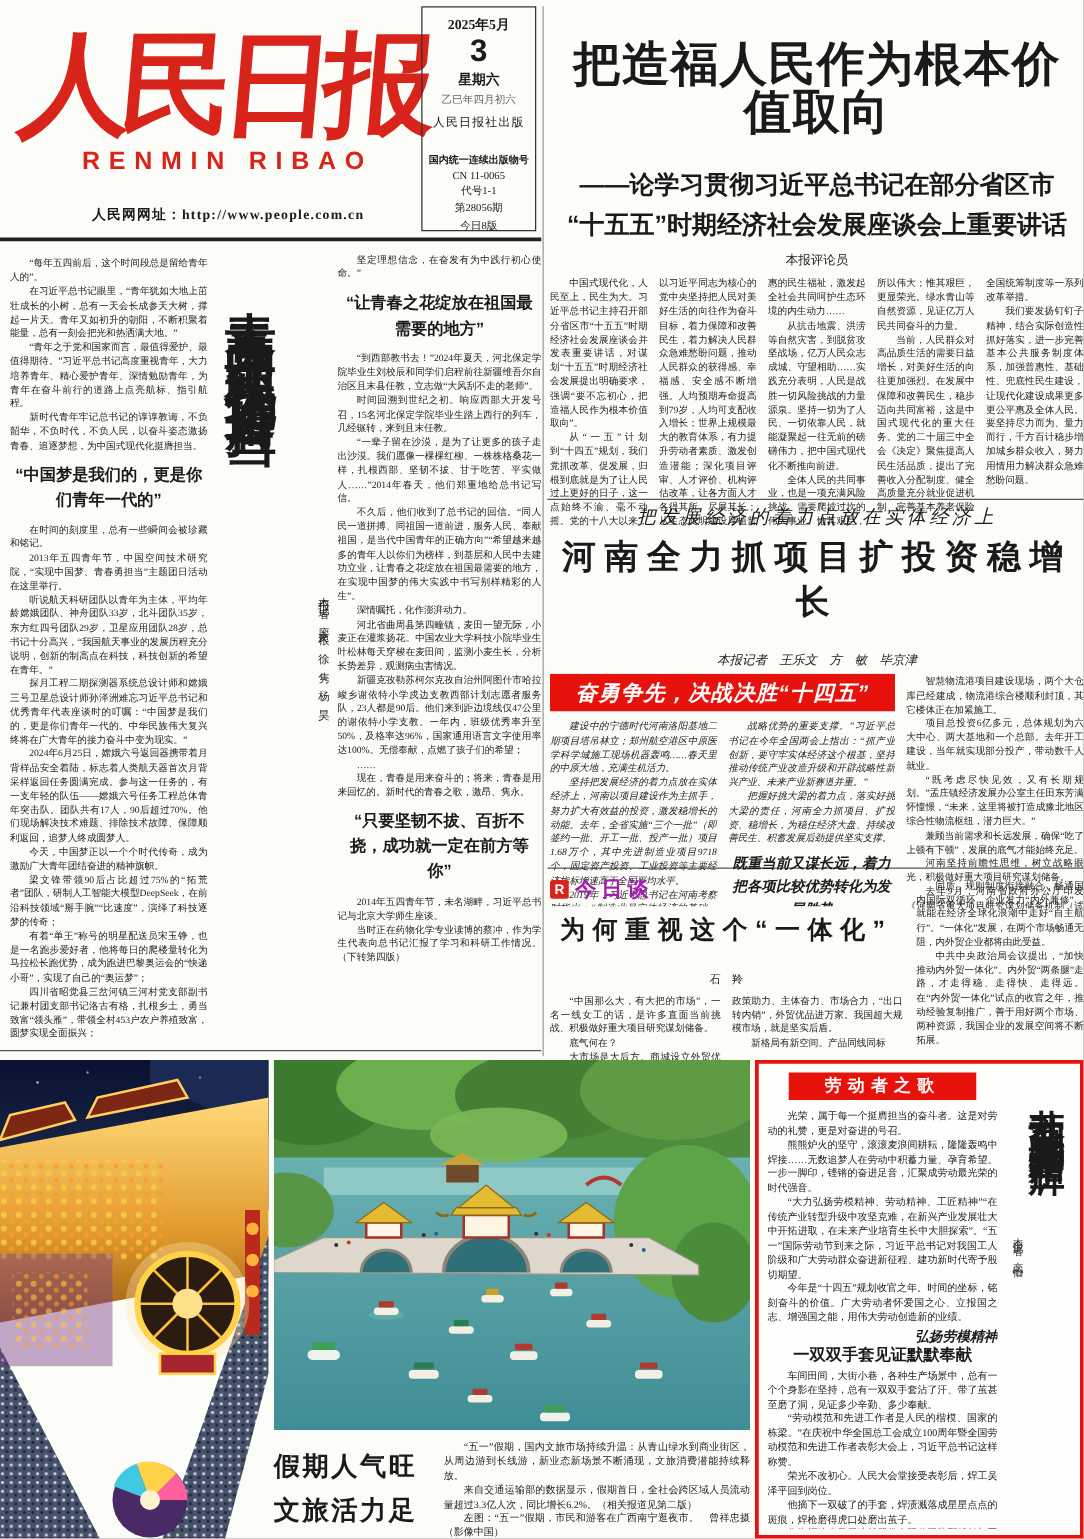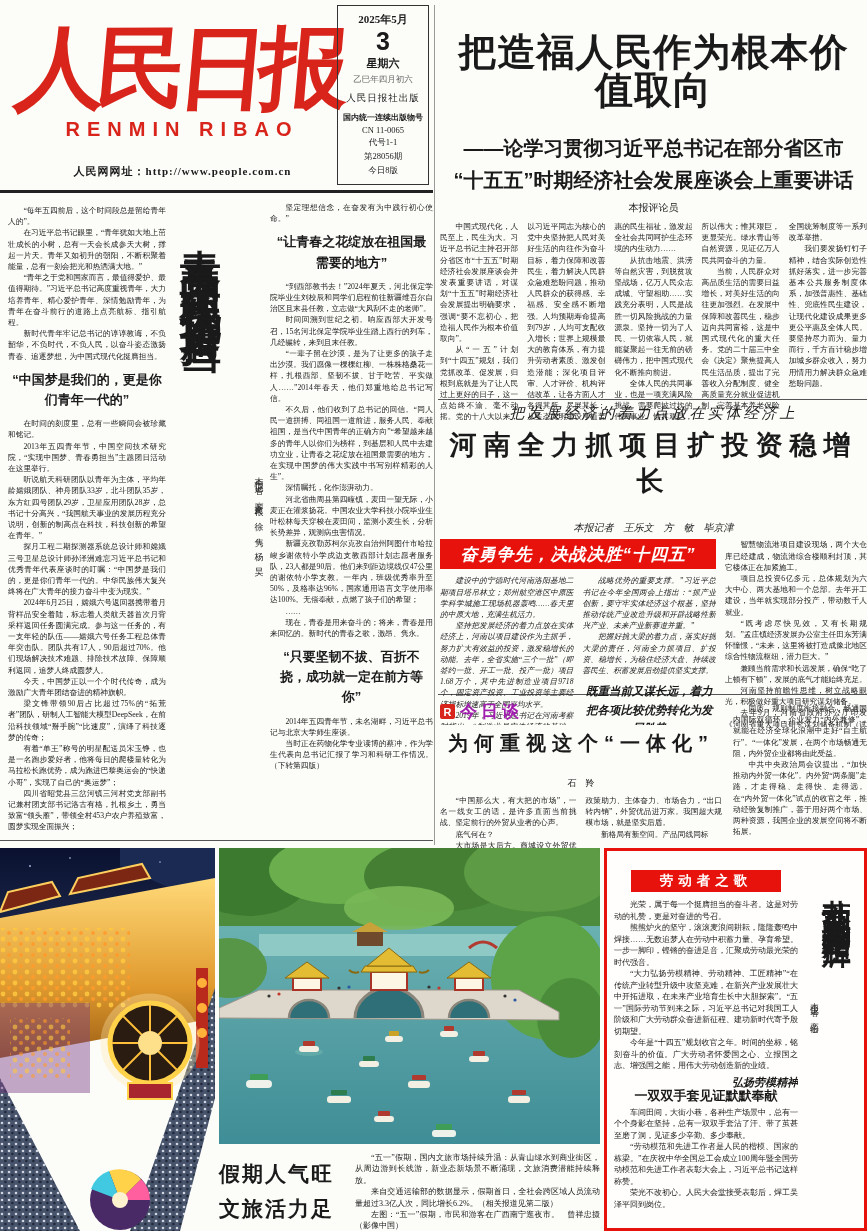--- a/index.html
+++ b/index.html
@@ -16,21 +16,21 @@
   #brand-roman{left:52px;top:118px;width:260px;text-align:center;color:#d8241a;
          font-weight:bold;font-size:20px;letter-spacing:7px;}
   #site-line{left:30px;top:164px;width:305px;text-align:center;font-weight:bold;font-size:11px;letter-spacing:1px;font-family:Liberation Serif, serif;}
   #datebox{left:337px;top:5px;width:92px;height:180px;border:1.5px solid #333;text-align:center;
            box-sizing:border-box;padding-top:6px;}
   #datebox .ym{font-size:11px;font-weight:bold;}
   #datebox .day{font-size:25px;line-height:28px;font-weight:bold;}
   #datebox .wk{font-size:11px;font-weight:bold;margin-top:1px;}
   #datebox .lunar{font-size:8.5px;color:#666;margin-top:3px;}
   #datebox .pub{font-size:9.5px;margin-top:6px;letter-spacing:1px;}
-  #datebox .issn-l{font-size:8px;font-weight:bold;margin-top:7px;}
+  #datebox .issn-l{font-size:8px;font-weight:bold;margin-top:17px;}
   #datebox .small{font-size:8.5px;margin-top:2px;}
   #rule-left-top{left:0;top:190px;width:433px;height:3px;}
   #vrule-main{left:434px;top:5px;width:1px;height:840px;background:#9a9a9a;}
   #rule-right-mid{left:438px;top:399px;width:429px;height:1px;background:#555;}
   #rule-right-jrt{left:438px;top:694px;width:429px;height:1px;background:#555;}
   #rule-left-bot{left:0;top:840px;width:433px;height:1px;background:#555;}
 
   
   #editorial{left:440px;top:8px;width:427px;height:390px;}
   .ed-h1{font-size:38px;font-weight:900;text-align:center;letter-spacing:1px;line-height:38px;}
@@ -80,21 +80,21 @@
   
   #photo-night{left:0;top:848px;width:215px;height:383px;overflow:hidden;}
   #photo-lake{left:219px;top:848px;width:381px;height:296px;overflow:hidden;}
   #caption{left:219px;top:1152px;width:381px;height:79px;display:flex;gap:10px;}
   .cap-title{width:126px;font-weight:900;font-size:21px;line-height:1.65;letter-spacing:2px;
              display:flex;flex-direction:column;justify-content:center;
              font-family:"Liberation Sans","DejaVu Sans",sans-serif;}
   .cap-text{flex:1;font-size:8px;line-height:11.4px;overflow:hidden;}
 
   #labor{left:604px;top:848px;width:263px;height:383px;border:3px solid #e8120c;box-sizing:border-box;background:#fffefc;}
-  .labor-inner{position:relative;height:100%;padding:17px 7px;box-sizing:border-box;display:flex;gap:5px;}
+  .labor-inner{position:relative;height:100%;padding:5px 7px;box-sizing:border-box;display:flex;gap:5px;}
   .labor-text{flex:1;overflow:hidden;font-size:8px;line-height:11.5px;}
   .labor-label{width:150px;height:22px;background:#e8120c;color:#fff;font-weight:bold;font-size:13.5px;
                letter-spacing:5px;display:flex;align-items:center;justify-content:center;margin:2px auto 7px;
                font-family:"Liberation Sans","DejaVu Sans",sans-serif;}
   .labor-sub-kai{text-align:right;font-size:11px;font-style:italic;font-weight:bold;margin:5px 0 2px;text-indent:0;}
   .labor-sub-bold{text-align:center;font-size:13px;font-weight:900;margin:2px 0 5px;text-indent:0;
                   font-family:"Liberation Sans","DejaVu Sans",sans-serif;}
   .labor-vcol{width:54px;position:relative;}
   .labor-vhead{position:absolute;right:0;top:8px;height:358px;writing-mode:vertical-rl;font-size:29px;
                font-weight:900;letter-spacing:4px;font-family:"Liberation Sans","DejaVu Sans",sans-serif;}
@@ -228,21 +228,21 @@
 
   <section class="abs" id="jrt">
     <div class="jrt-left">
       <div class="jrt-head">
         <span class="jrt-logo sans">R</span>
         <span class="jrt-title sans">今日谈</span>
       </div>
       <h3 class="jrt-h1 sans">为何重视这个“一体化”</h3>
       <div class="jrt-author">石　羚</div>
       <div class="jrt-cols">
-          <p>“中国那么大，有大把的市场”，一名一线女工的话，是许多直面当前挑战、坚定前行的外贸从业者的心声。</p>
+          <p>“中国那么大，有大把的市场”，一名一线女工的话，是许多直面当前挑战、积极做好重大项目研究谋划储备。</p>
           <p>底气何在？</p>
           <p>大市场是大后方。商城设立外贸优品展区，电商平台架起供需“桥梁”……政策助力、主体奋力、市场合力，“出口转内销”，外贸优品进万家。我国超大规模市场，就是坚实后盾。</p>
           <p>新格局有新空间。产品同线同标</p>
         </div>
     </div>
     <div class="jrt-right">
         <p>同质，规则制度衔接融合，畅通国内国际双循环，企业发力“内外兼修”，就能在经济全球化浪潮中走好“自主航行”。“一体化”发展，在两个市场畅通无阻，内外贸企业都将由此受益。</p>
         <p>中共中央政治局会议提出，“加快推动内外贸一体化”。内外贸“两条腿”走路，才走得稳、走得快、走得远。在“内外贸一体化”试点的收官之年，推动经验复制推广，善于用好两个市场、两种资源，我国企业的发展空间将不断拓展。</p>
       </div>
   </section>

